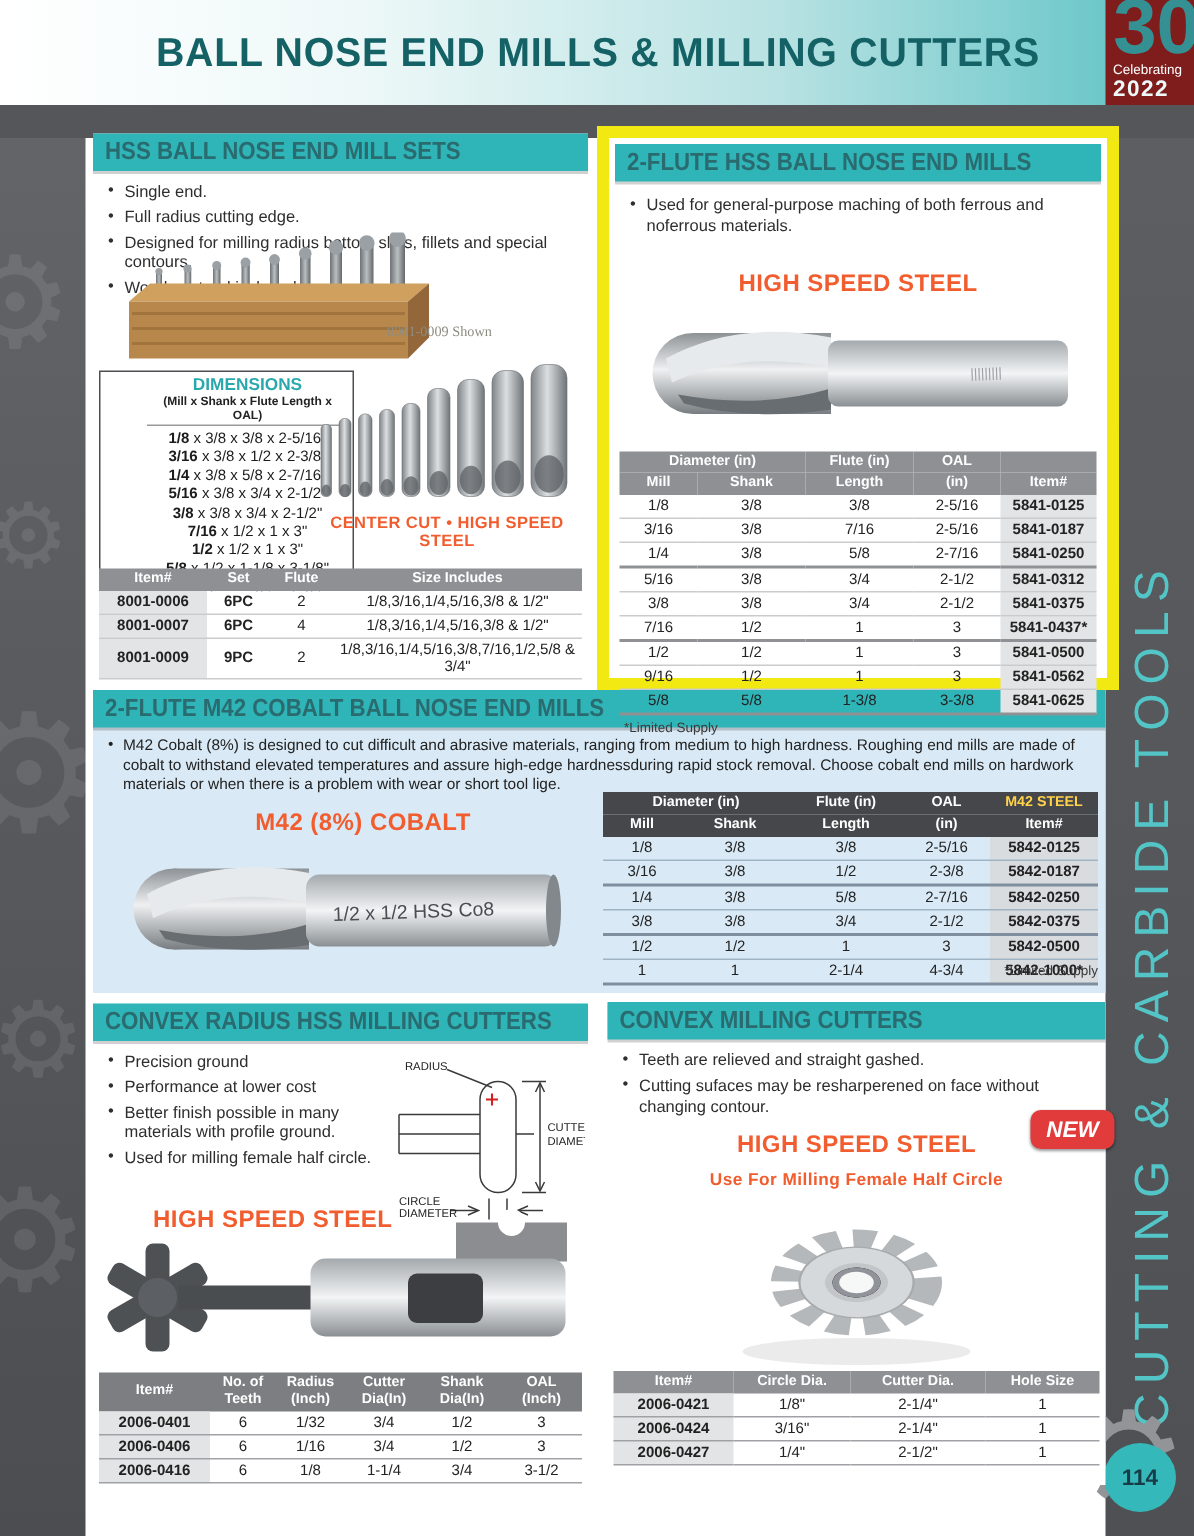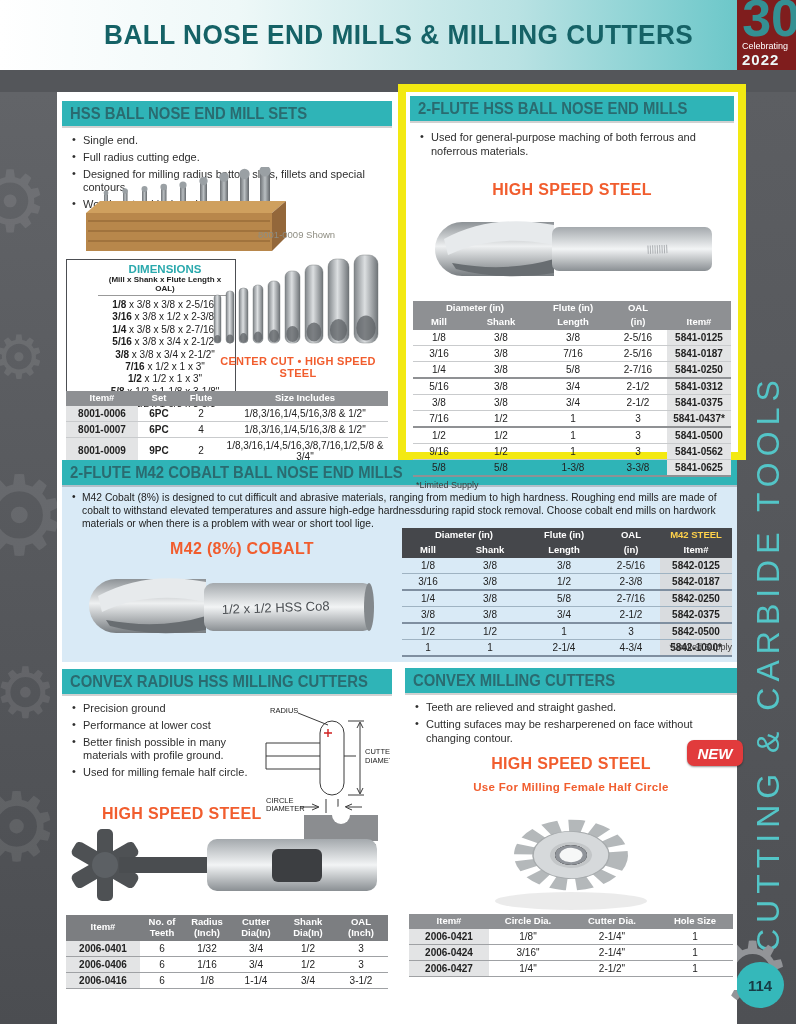--- a/index.html
+++ b/index.html
@@ -70,21 +70,21 @@
   .t2006b td{border-bottom:1.5px solid #9fa1a4;}
 
   
   .dims-box{position:absolute;left:4px;top:158px;width:140px;height:134px;border:1.5px solid #4c4e52;
        background:#fff;text-align:center;padding-left:28px;}
   .dims-title{color:#2aa9ad;font-weight:bold;font-size:11.5px;margin-top:3px;}
   .dims-sub{font-size:8px;font-weight:bold;color:#222;border-bottom:1px solid #999;padding-bottom:2px;margin:0 3px;}
   ul.dims{list-style:none;margin:3px 0 0 0;padding:0;}
   ul.dims li{font-size:10px;line-height:1.24;color:#1c1c1c;}
 
-  .caption{font-size:9.5px;color:#8e8d82;}
+  .caption{font-size:9.5px;color:#8e8d82;font-family:Liberation Serif, serif;}
   .new-badge{position:absolute;right:-6px;top:72px;width:56px;height:26px;background:#e13b3c;
        border-radius:7px;color:#fff;font-weight:bold;font-style:italic;font-size:15px;
        display:flex;align-items:center;justify-content:center;box-shadow:0 1px 2px rgba(0,0,0,.4);z-index:3;}
 
   .yellow-card{position:absolute;left:398px;top:84px;width:348px;height:376px;box-sizing:border-box;
        border:8px solid #f3e912;background:#fff;z-index:3;padding:4px;}
 
   .sec-m42{position:absolute;left:62px;top:460px;width:675px;height:202px;background:#d9eaf6;z-index:2;}
   .m42-para{margin:6px 10px 0 10px;font-size:10.3px;line-height:1.28;color:#222;position:relative;padding-left:10px;}
   .m42-para::before{content:"\2022";position:absolute;left:0;top:-1px;}
@@ -111,21 +111,21 @@
     <span class="gear" style="left:-6px;top:560px;font-size:70px;">⚙</span>
     <span class="gear" style="left:-26px;top:680px;font-size:95px;">⚙</span>
   </div>
   <div class="panel-right"></div>
   <div class="vtext">CUTTING &amp; CARBIDE TOOLS</div>
   <div class="gear-big">⚙</div>
   <div class="page-circle">
     <span>114</span>
   </div>
 
-  <div class="card" style="left:62px;top:101px;width:330px;height:359px;">
+  <div class="card" style="left:62px;top:89px;width:330px;height:359px;">
     <div class="sec-h"><span>HSS BALL NOSE END MILL SETS</span></div>
     <ul class="bullets">
         <li>Single end.</li>
         <li>Full radius cutting edge.</li>
         <li>Designed for milling radius bottom slots, fillets and special contours.</li>
         <li>Wooden stand included.</li>
       </ul>
 
     <svg width="218" height="92" viewBox="0 0 218 92" style="position:absolute;left:12px;top:66px;">
       <defs>

